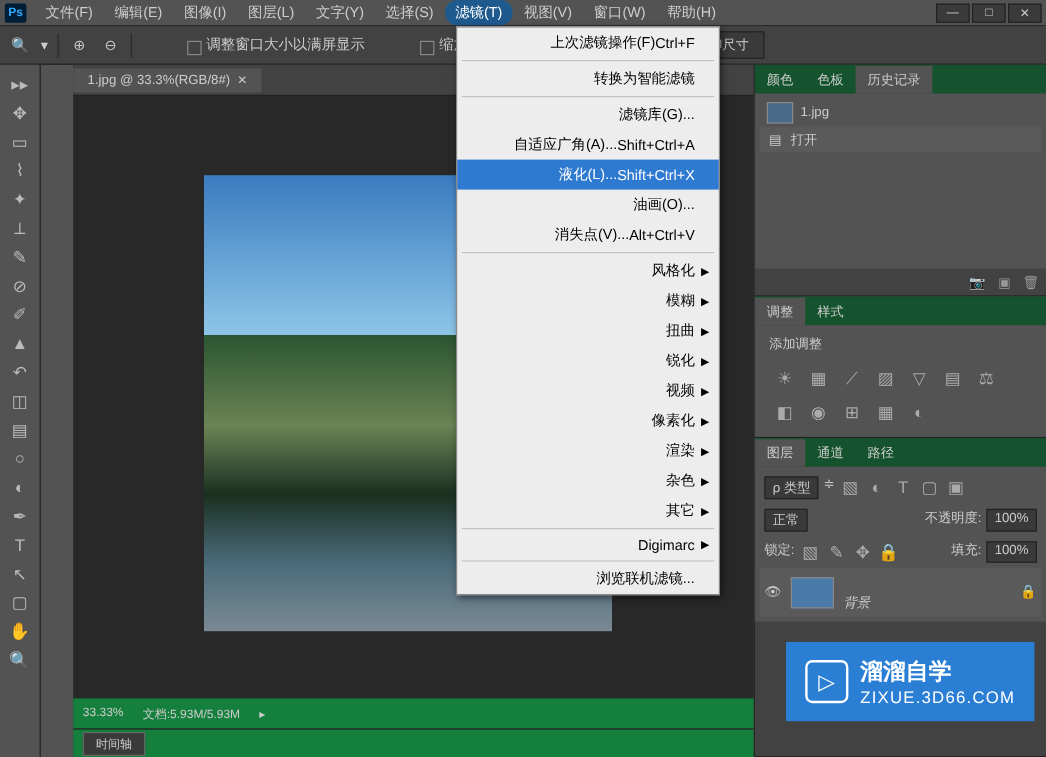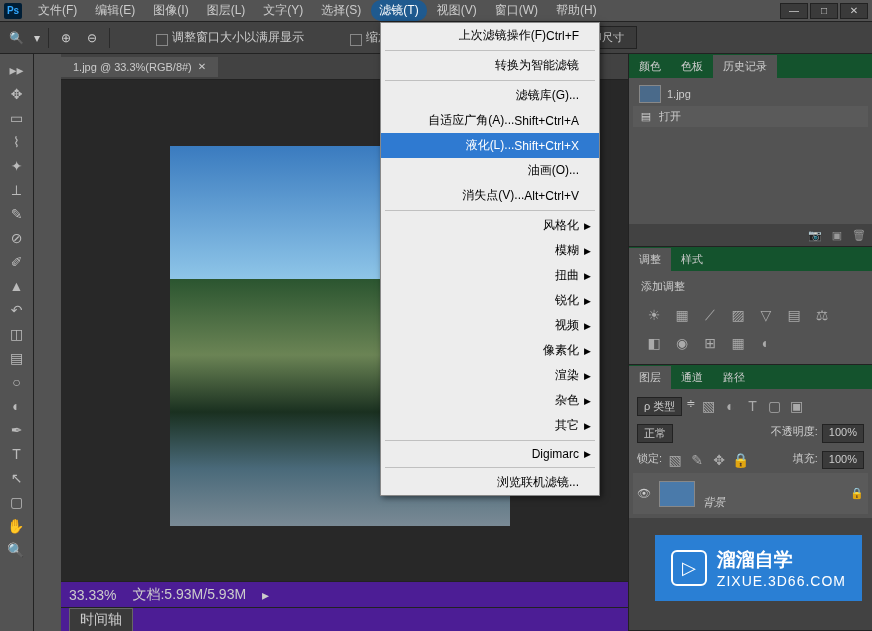--- a/index.html
+++ b/index.html
@@ -24,21 +24,21 @@
 .tool-palette { width: 34px; background: #535353; border-right: 1px solid #222; display: flex; flex-direction: column; padding-top: 4px; }
 .tp-btn { width: 28px; height: 22px; margin: 1px auto; display: flex; align-items: center; justify-content: center; font-size: 14px; color: #bbb; }
 
 .canvas-area { flex: 1; background: #282828; display: flex; flex-direction: column; position: relative; margin-left: 27px; }
 .tabbar { height: 26px; background: #424242; display: flex; align-items: center; border-bottom: 1px solid #222; }
 .tab { padding: 4px 12px; background: #535353; font-size: 11px; display: flex; align-items: center; gap: 6px; }
 .tab-close { font-size: 10px; }
 .canvas { flex: 1; display: flex; align-items: center; justify-content: center; overflow: hidden; }
 .image-placeholder { width: 340px; height: 380px; background: linear-gradient(to bottom, #3a7bbf 0%, #8ec5e8 35%, #2b5530 35%, #6b8455 55%, #1a3020 70%, #4a6a7a 85%, #7a8a95 100%); margin-left: -10px; margin-top: 10px; }
 
-.statusbar { height: 26px; background: #4c1d95; border-top: 1px solid #222; display: flex; align-items: center; padding: 0 8px; gap: 16px; font-size: 14px; }
+.statusbar { height: 26px; background: #15803d; border-top: 1px solid #222; display: flex; align-items: center; padding: 0 8px; gap: 16px; font-size: 10px; }
 .status-btn { padding: 2px 10px; border: 1px solid #666; background: #3a3a3a; }
 
 .dropdown { position: absolute; left: 380px; top: 22px; width: 220px; background: #ededed; color: #000; border: 1px solid #888; box-shadow: 2px 2px 6px rgba(0,0,0,0.5); z-index: 100; font-size: 12px; }
 .dd-row { display: flex; justify-content: flex-end; align-items: center; padding: 4px 20px 4px 24px; cursor: default; position: relative; }
 .dd-row.highlight { background: #2f7ad1; color: #fff; }
 .dd-sep { height: 1px; background: #c0c0c0; margin: 2px 4px; }
 .dd-arrow { position: absolute; right: 8px; font-size: 9px; }
 .red-box { position: absolute; border: 2px solid #e00; pointer-events: none; }
 .red-arrow { position: absolute; color: #e00; font-size: 24px; font-weight: bold; pointer-events: none; }
 

